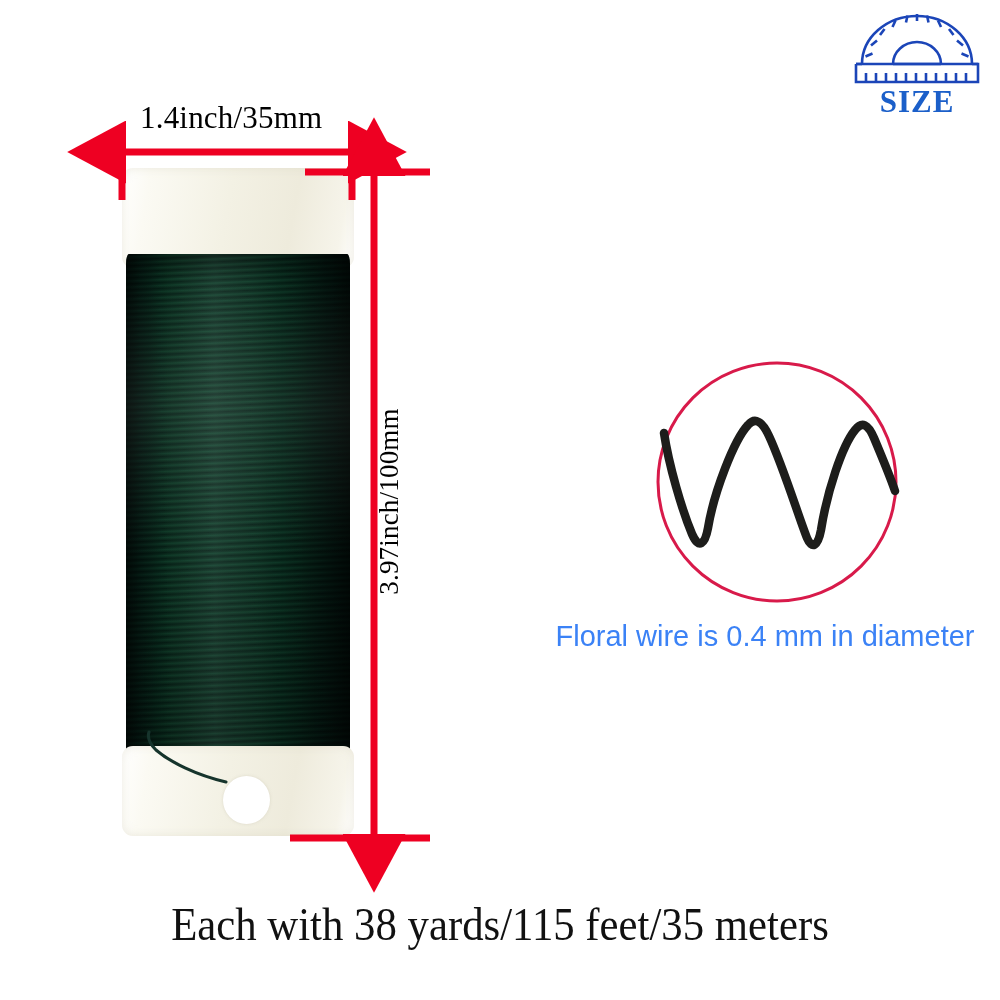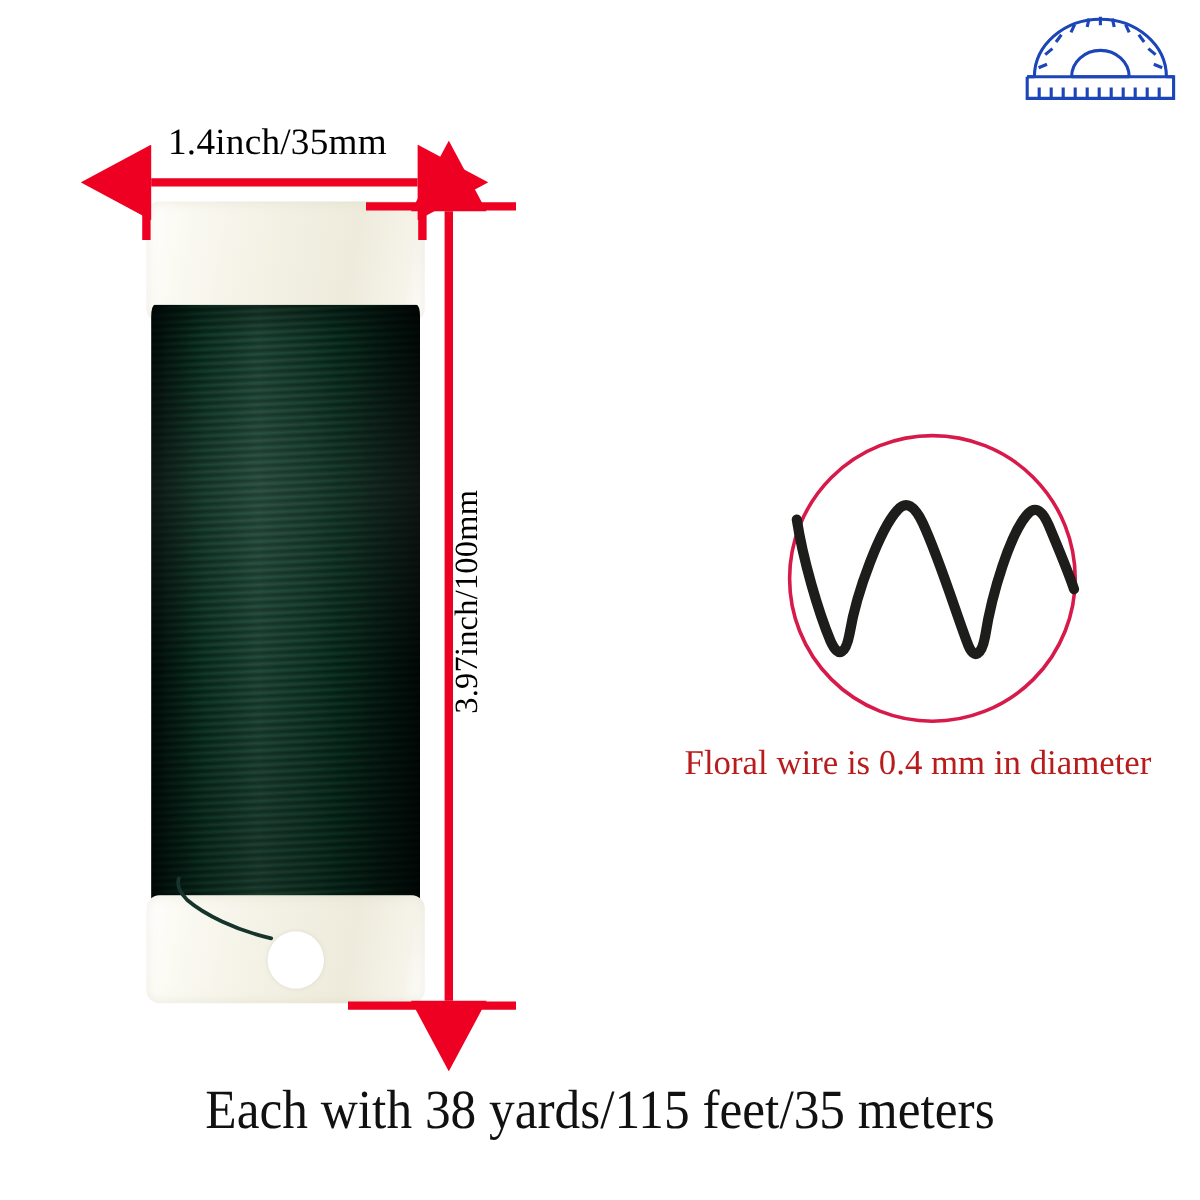--- a/index.html
+++ b/index.html
@@ -180,22 +180,22 @@
     height: 248px;
   }
 
   #caption-detail {
     position: absolute;
     left: 535px;
     top: 620px;
     width: 460px;
     text-align: center;
     font-size: 29px;
-    color: #b91c1c;
-    font-family: Liberation Serif, serif;
+    color: #3b82f6;
+    font-family: Liberation Sans, sans-serif;
     white-space: nowrap;
   }
 
   
   #caption-bottom {
     position: absolute;
     left: 0;
     top: 898px;
     width: 1000px;
     text-align: center;
@@ -240,20 +240,21 @@
       <path d="M44 74 L44 65"></path>
       <path d="M54 74 L54 65"></path>
       <path d="M64 74 L64 65"></path>
       <path d="M74 74 L74 65"></path>
       <path d="M84 74 L84 65"></path>
       <path d="M94 74 L94 65"></path>
       <path d="M104 74 L104 65"></path>
       <path d="M114 74 L114 65"></path>
     </g>
   </svg>
+  <div class="logo-word">SIZE</div>
 </div>
 
 <div id="spool">
   <div class="flange" id="flange-top"></div>
   <div id="coil"></div>
   <div class="flange" id="flange-bottom"></div>
   <div id="flange-hole"></div>
   <svg id="wire-tail" viewBox="0 0 150 70">
     <path d="M27 4 C25 10, 28 16, 34 22 C48 34, 74 47, 104 54" fill="none" stroke="#16342c" stroke-width="3.1" stroke-linecap="round"></path>
   </svg>

